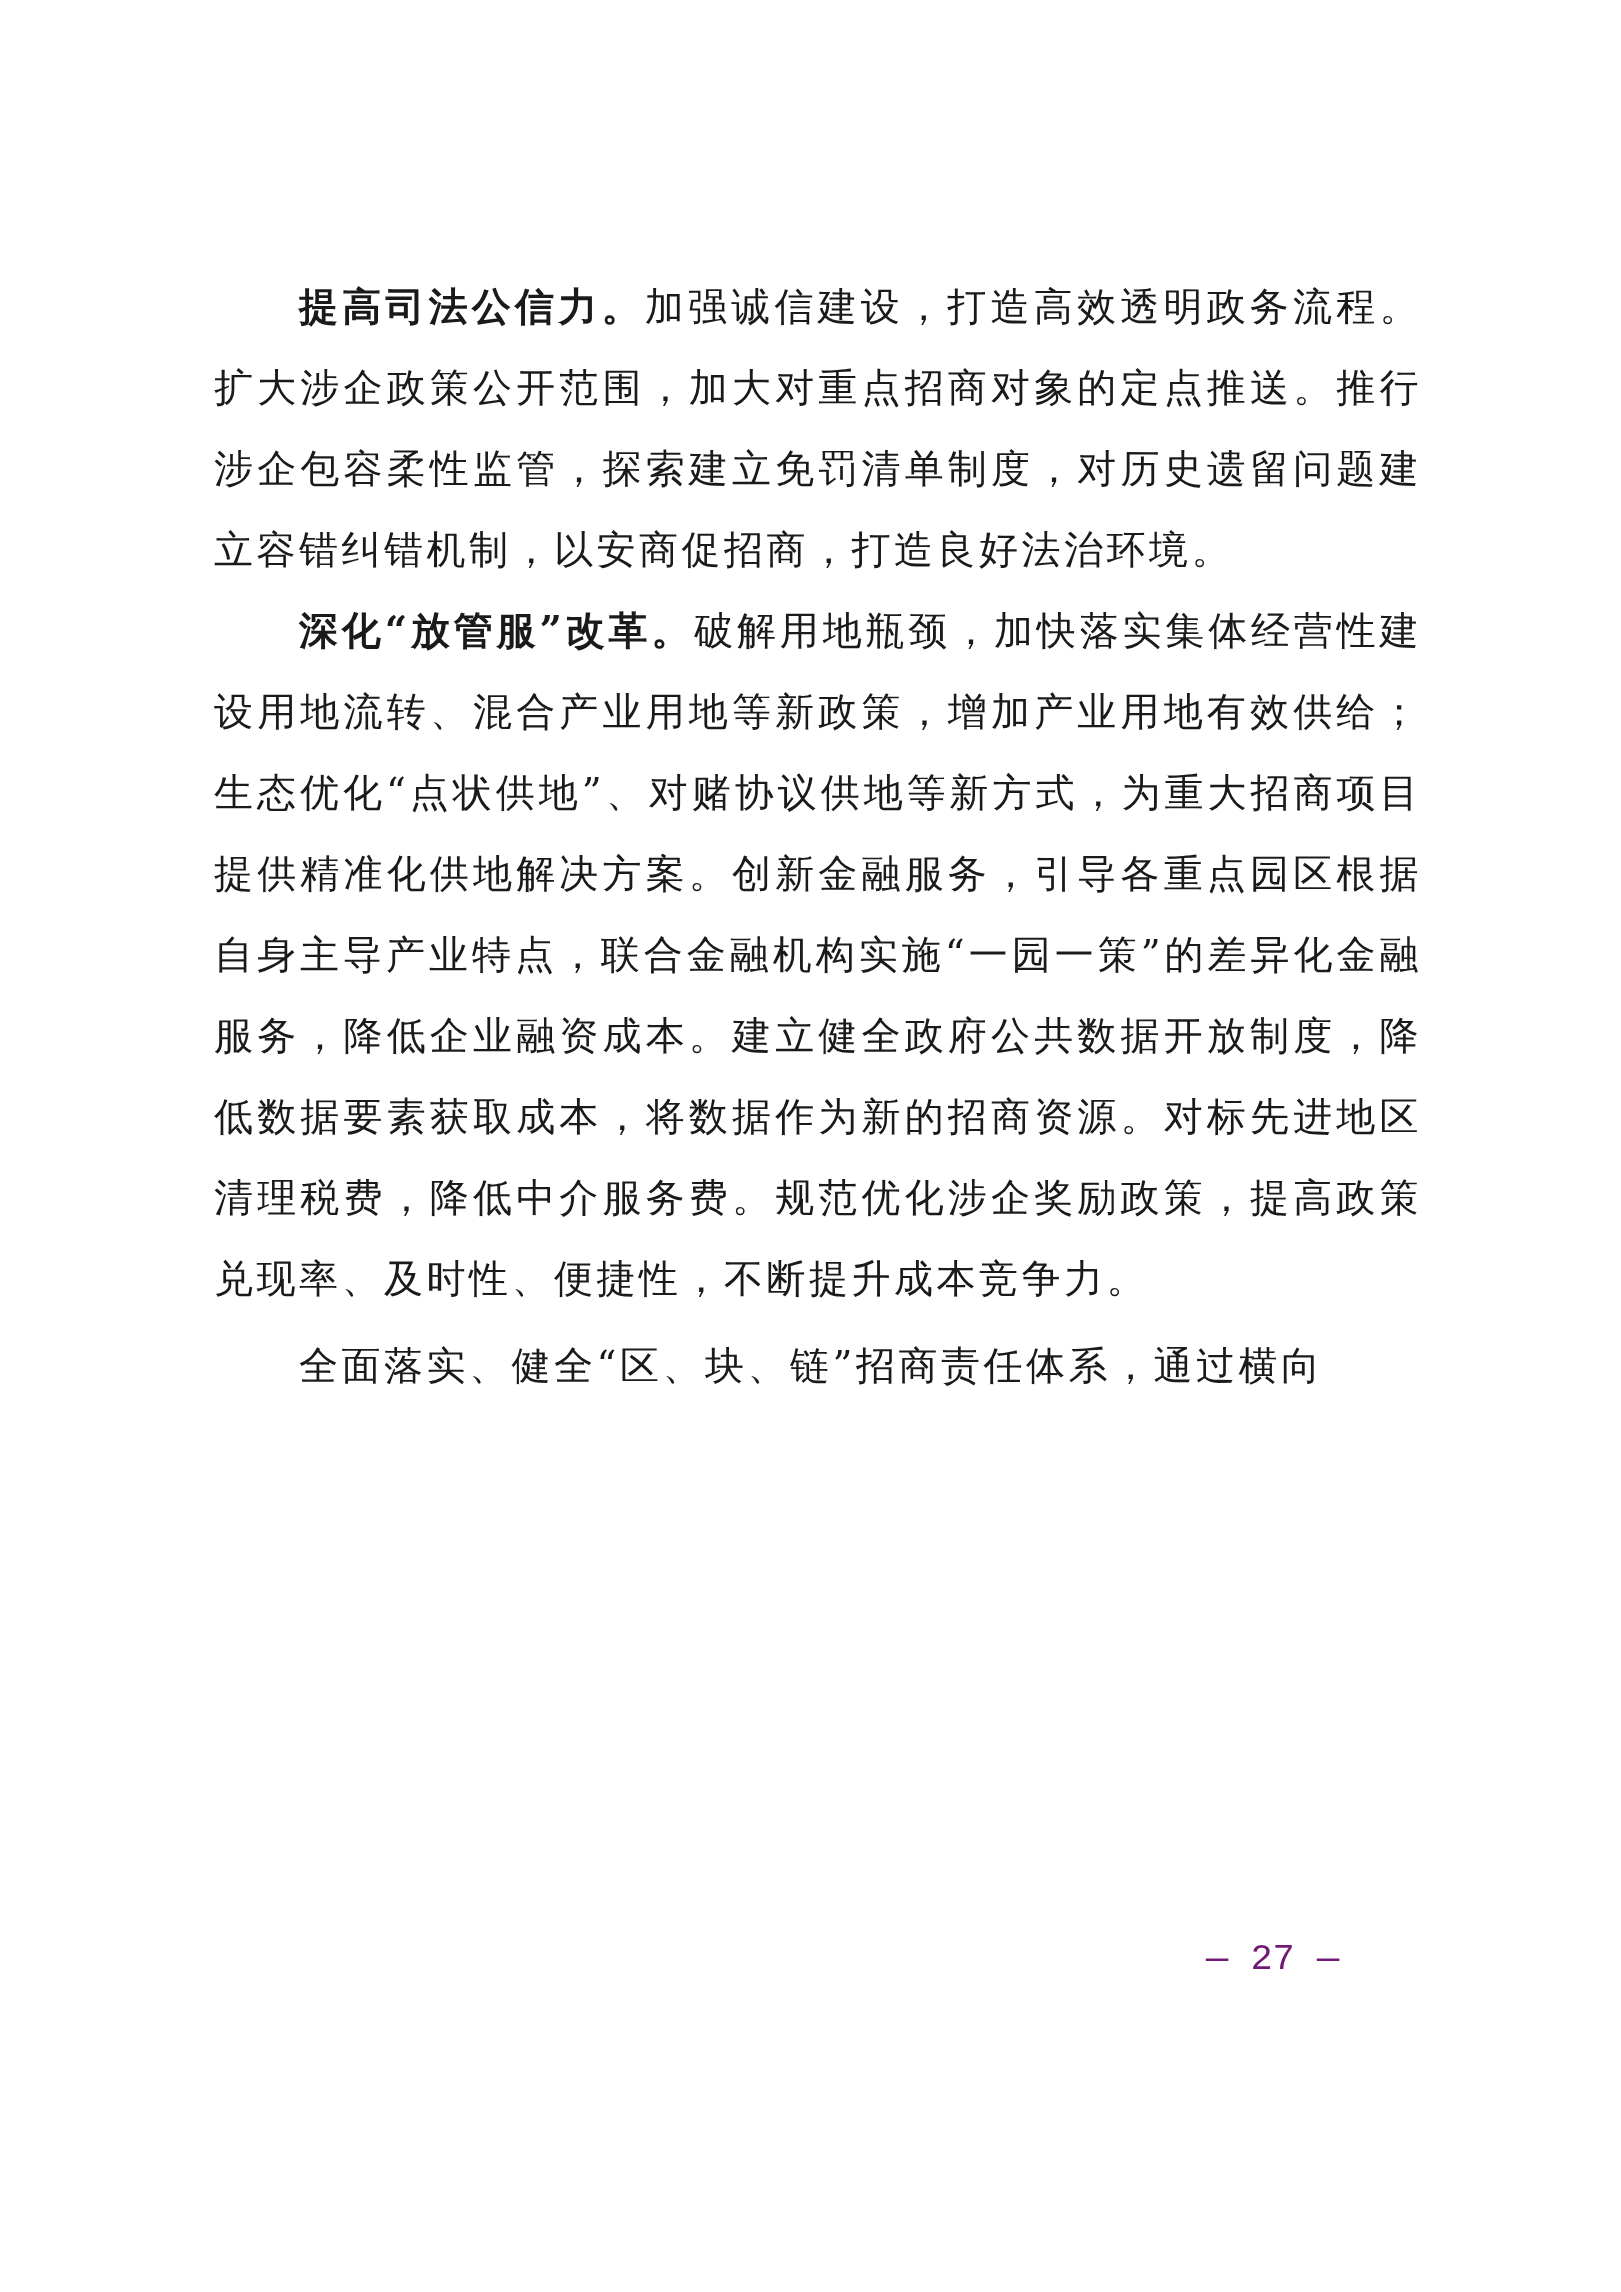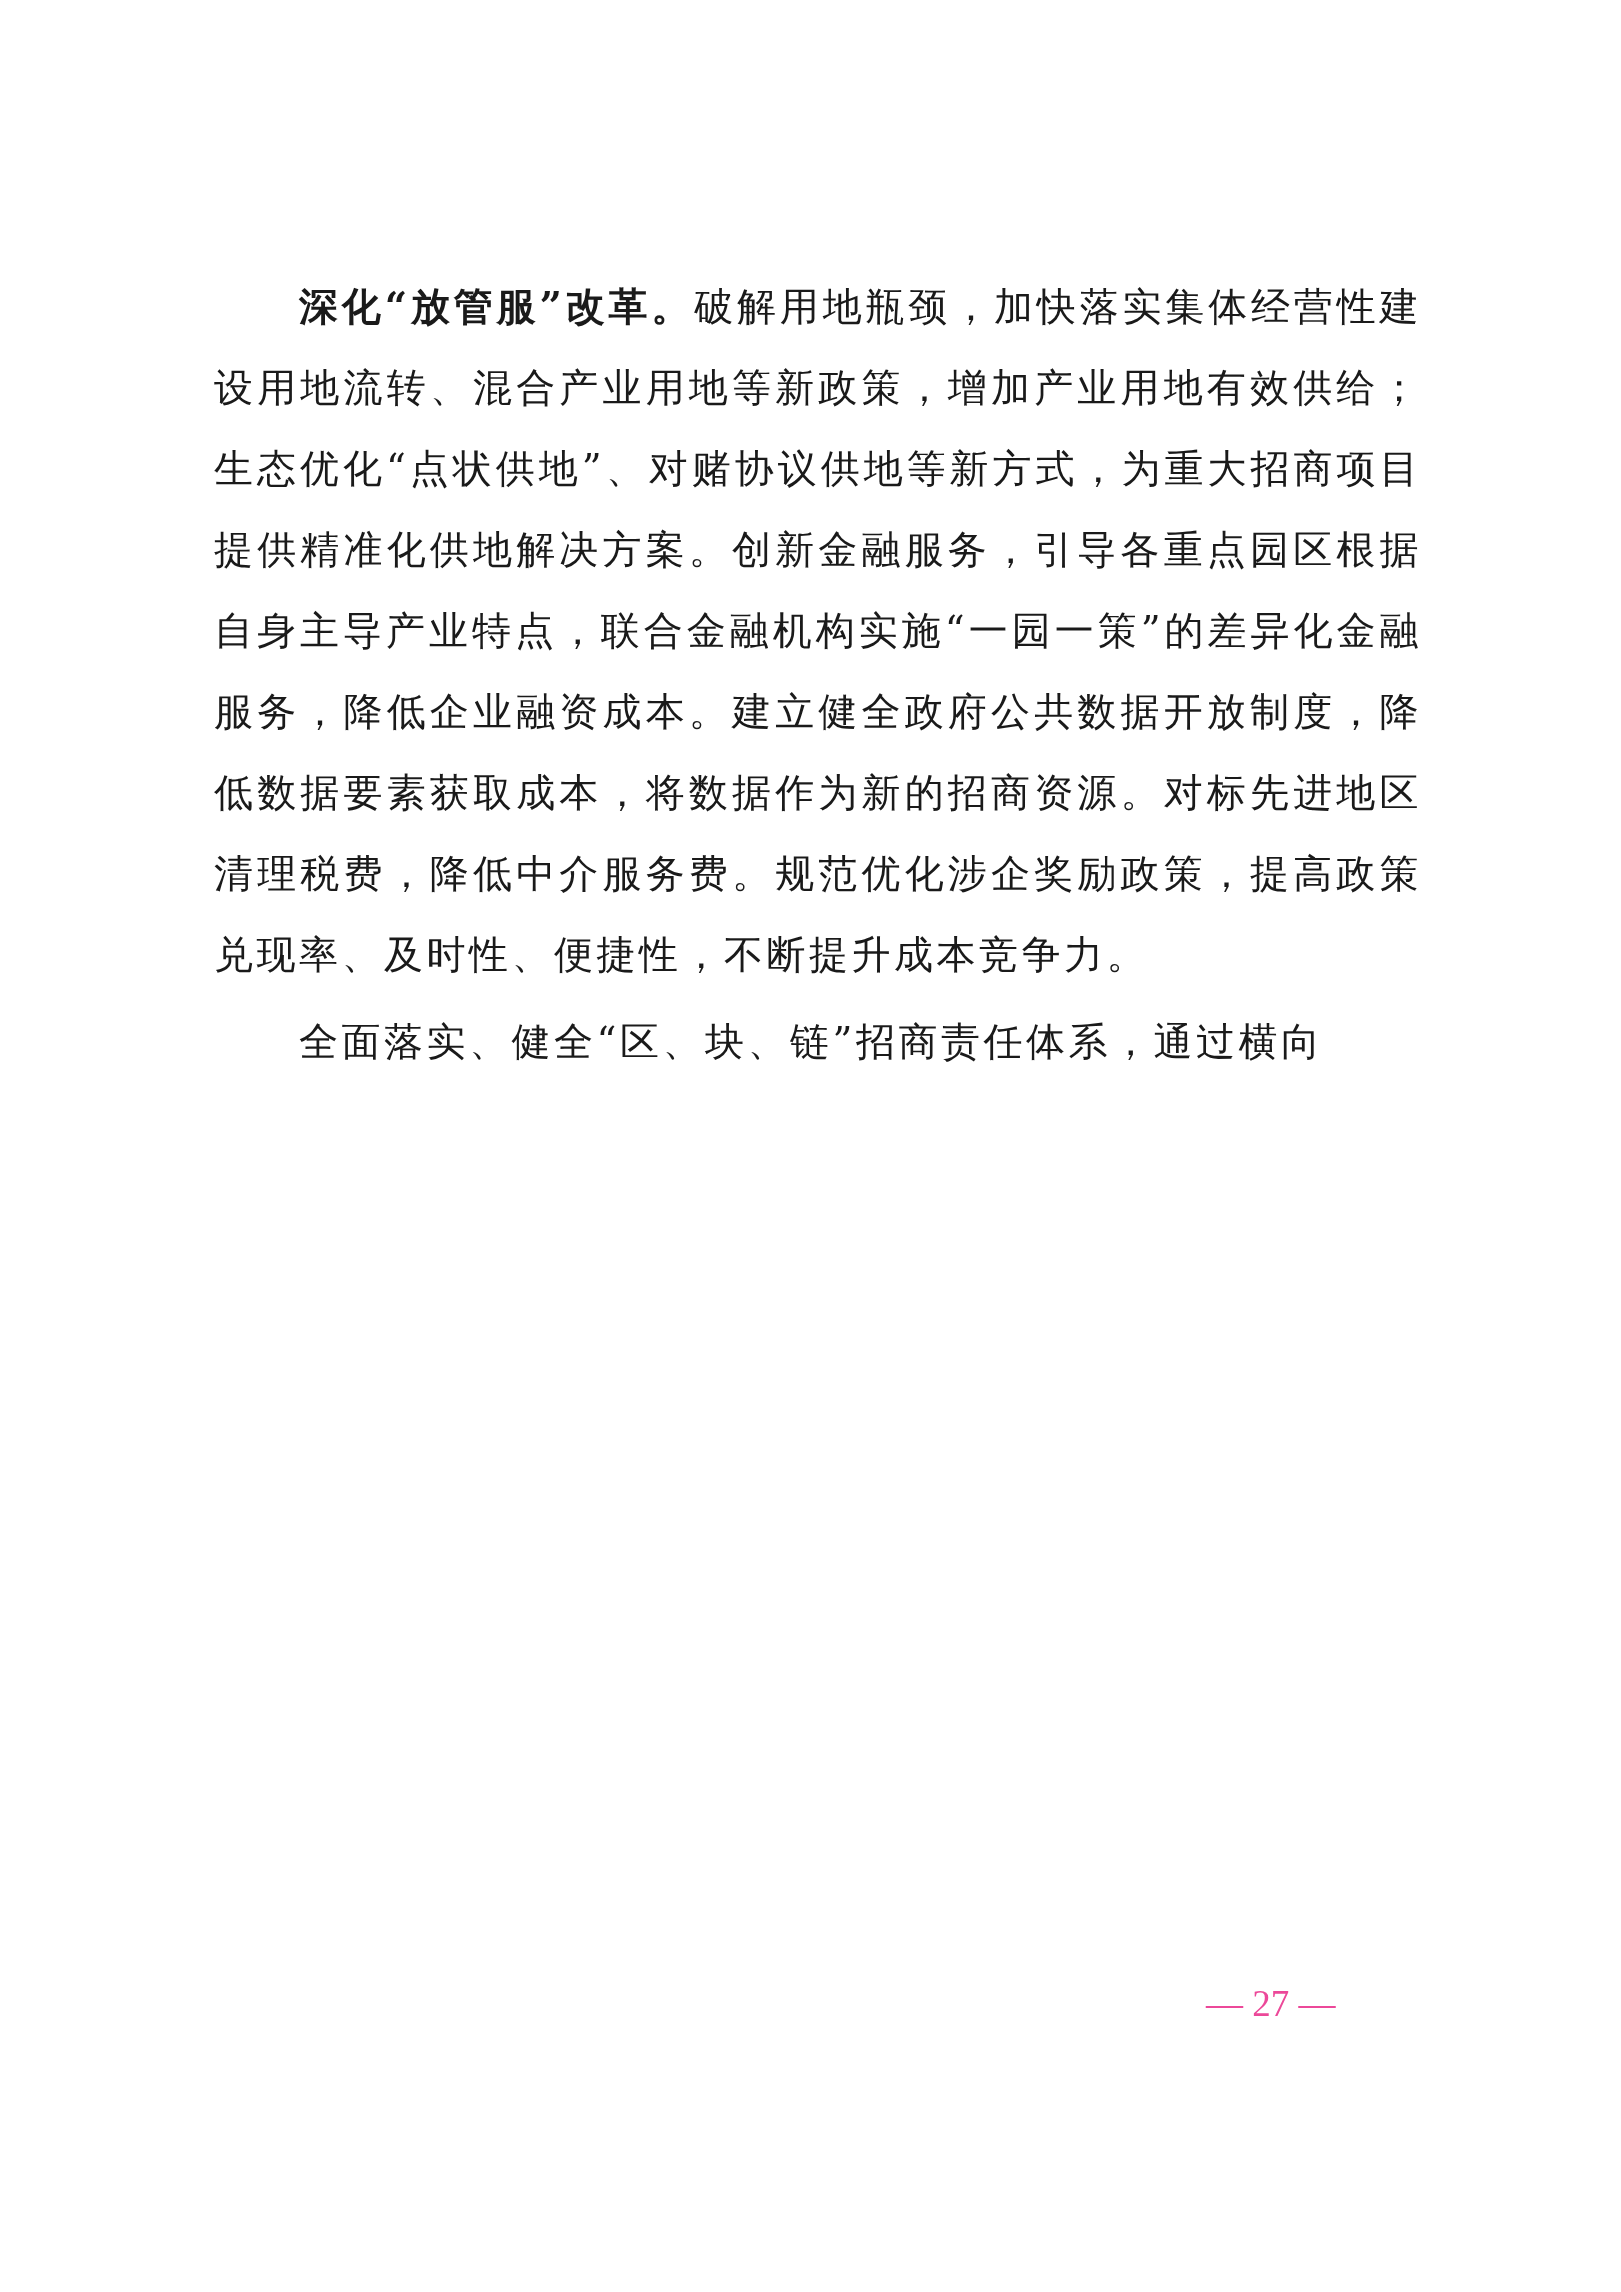--- a/index.html
+++ b/index.html
@@ -27,30 +27,31 @@
       font-size: 39px;
       line-height: 81px;
       font-weight: bold;
       text-align: center;
       letter-spacing: 2px;
       padding-top: 7.8px;
       height: 81px;
       white-space: pre;
     }
     .page-number {
-      position: absolute; left: 1206px; top: 1979px;
-      font-family: Liberation Serif, serif;
-      font-size: 37px; line-height: 49px; color: #ec4899;
+      position: absolute; left: 1206px; top: 1935px;
+      font-family: Liberation Mono, monospace;
+      font-size: 37px; line-height: 49px; color: #701a75;
       white-space: pre;
     }
     .gap { height: 5.9px; }
   </style>
 </head>
 <body>
 
 <div class="page">
+  <p class="para"><span class="lead">提高司法公信力。</span><span>加强诚信建设，打造高效透明政务流程。扩大涉企政策公开范围，加大对重点招商对象的定点推送。推行涉企包容柔性监管，探索建立免罚清单制度，对历史遗留问题建立容错纠错机制，以安商促招商，打造良好法治环境。</span></p>
   <p class="para"><span class="lead">深化“放管服”改革。</span><span>破解用地瓶颈，加快落实集体经营性建设用地流转、混合产业用地等新政策，增加产业用地有效供给；生态优化“点状供地”、对赌协议供地等新方式，为重大招商项目提供精准化供地解决方案。创新金融服务，引导各重点园区根据自身主导产业特点，联合金融机构实施“一园一策”的差异化金融服务，降低企业融资成本。建立健全政府公共数据开放制度，降低数据要素获取成本，将数据作为新的招商资源。对标先进地区清理税费，降低中介服务费。规范优化涉企奖励政策，提高政策兑现率、及时性、便捷性，不断提升成本竞争力。</span></p>
   <div class="gap"></div>
   <p class="para">全面落实、健全“区、块、链”招商责任体系，通过横向</p>
 </div>
 
 <div class="page-number">— 27 —</div>
 
 
 </body></html>

